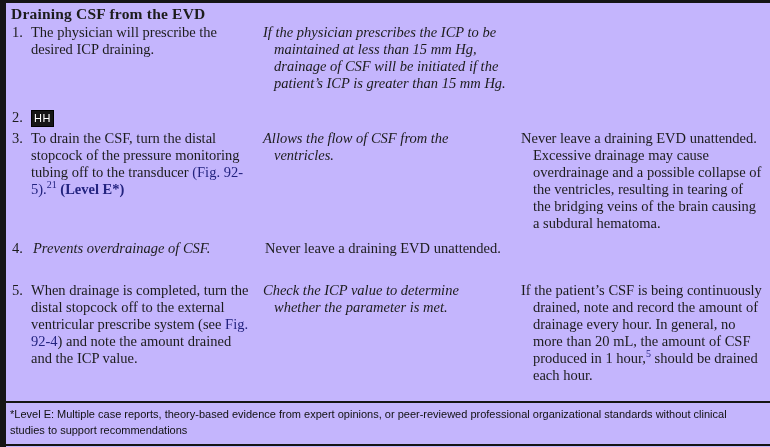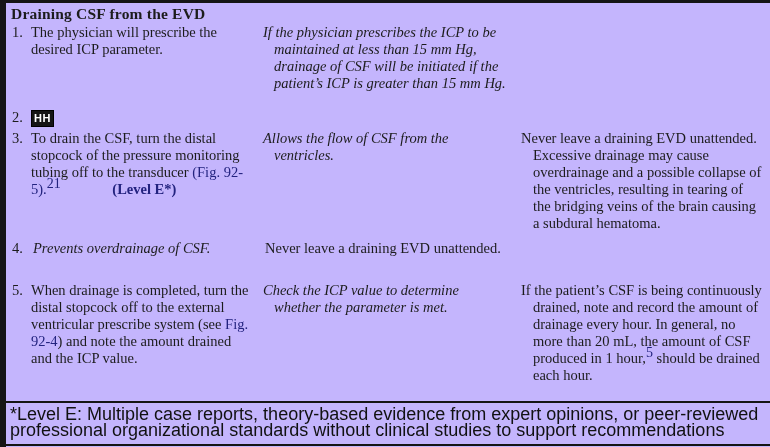--- a/index.html
+++ b/index.html
@@ -32,52 +32,52 @@
   .row-3{top:130px;}
   .row-4{top:240px;}
   .row-5{top:282px;}
 
   .cell-num{white-space:nowrap;}
   .cell-step{padding-right:12px;}
   .cell-rationale{padding:0 8px 0 13px;text-indent:-11px;font-style:italic;}
   .cell-considerations{padding:0 2px 0 16px;text-indent:-12px;}
 
   .seg-link, .seg-boldlink, sup.seg-suplink{color:var(--link-color,#23237f);}
-  .seg-boldlink{font-weight:bold;margin-left:48px;}
-  sup{font-size:14px;line-height:0;}
+  .seg-boldlink{font-weight:bold;}
+  sup{font-size:10px;line-height:0;}
 
   .hh-icon{
     display:inline-block;
     background:#151515;color:#ffffff;
     font-family:"Liberation Sans", sans-serif;
-    font-weight:bold;font-size:11px;line-height:13px;
+    font-weight:normal;font-size:11px;line-height:13px;
     padding:1px 2px;border:1px solid #000;
     letter-spacing:.5px;
     vertical-align:baseline;
   }
 
   .footnote{
     position:absolute;left:10px;right:8px;top:407px;
     font-family:"Liberation Sans", sans-serif;
-    font-size:18px;line-height:15.5px;color:#111;
+    font-size:11px;line-height:15.5px;color:#111;
   }
 </style>
 </head>
 <body>
 
 <div id="page">
 
   <div class="top-rule"></div>
   <div class="left-bar"></div>
 
   <div class="section-title">Draining CSF from the EVD</div>
 
   <div class="row row-1">
     <div class="cell-num">1.</div>
-    <div class="cell-step"><span class="seg-n">The physician will prescribe the desired ICP parameter.</span></div>
+    <div class="cell-step"><span class="seg-n">The physician will prescribe the desired ICP draining.</span></div>
     <div class="cell-rationale"><span class="seg-n">If the physician prescribes the ICP to be maintained at less than 15 mm Hg, drainage of CSF will be initiated if the patient’s ICP is greater than 15 mm Hg.</span></div>
     <div class="cell-considerations"></div>
   </div>
 
   <div class="row row-2">
     <div class="cell-num">2.</div>
     <div class="cell-step"><span class="hh-icon">HH</span></div>
     <div class="cell-rationale"></div>
     <div class="cell-considerations"></div>
   </div>

